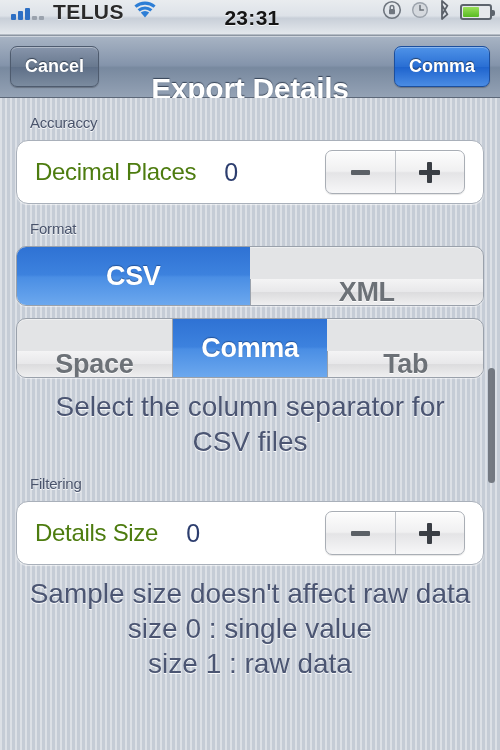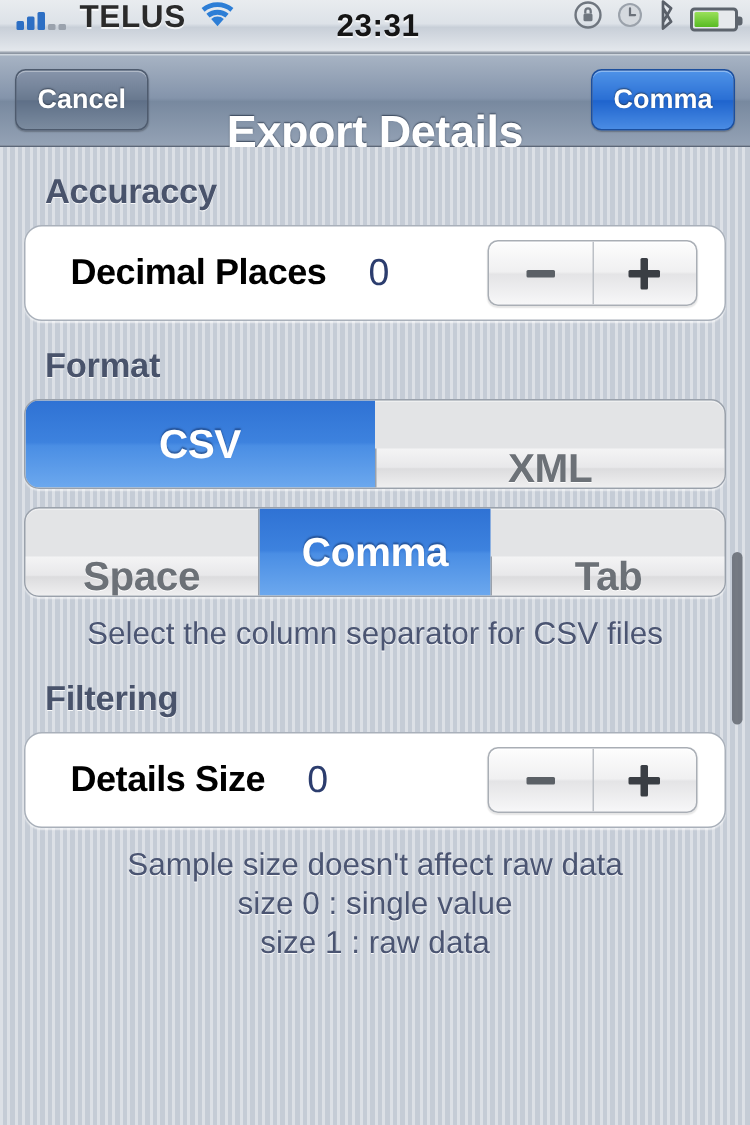--- a/index.html
+++ b/index.html
@@ -106,41 +106,40 @@
     background-color: #c5ccd6;
     background-image: repeating-linear-gradient(to right,
        rgba(255,255,255,0.40) 0px, rgba(255,255,255,0.40) 2px,
        rgba(0,0,0,0.0) 2px, rgba(0,0,0,0.0) 5px);
     box-sizing: border-box;
     padding: 0 16px;
     overflow: hidden;
   }
 
   .section-header {
-    font-size: 23px; font-weight: bold; color: #49536b;
+    font-size: 15px; font-weight: normal; color: #49536b;
     text-shadow: 0 1px 0 rgba(255,255,255,0.85);
     padding: 16px 0 9px 14px;
     letter-spacing: -0.2px;
   }
 
   .card {
     background: #ffffff;
     border-radius: 12px;
     border: 1px solid #a9b0ba;
     box-shadow: 0 1px 1px rgba(255,255,255,0.6);
     overflow: hidden;
   }
   .row {
     display: flex; align-items: center;
     height: 62px; padding: 0 18px;
   }
   .row-label {
-    font-size: 24px; font-weight: bold; color: #000000;
+    font-size: 24px; font-weight: normal; color: #4d7c0f;
     letter-spacing: -0.3px;
-    margin-left: 12px;
   }
   .row-value {
     font-size: 25px; color: #2c3d6e; margin-left: 28px;
   }
   .row-spacer { flex: 1; }
 
   
   .stepper {
     display: flex; align-items: stretch;
     width: 138px; height: 42px;
@@ -189,21 +188,21 @@
     margin-top: 32px;
   }
   .seg.on {
     color: #ffffff;
     background: linear-gradient(to bottom, #2f72d4 0%, #3d82de 48%, #4a8ee4 52%, #6ca8ee 100%);
     text-shadow: 0 -1px 1px rgba(20,50,100,0.55);
   }
 
   .footer-note {
     text-align: center;
-    font-size: 21px;
+    font-size: 28px;
     color: #4b5572;
     text-shadow: 0 1px 0 rgba(255,255,255,0.85);
     padding: 12px 10px 0 10px;
     line-height: 1.24;
   }
   .gap-10 { height: 12px; }
 
   
   .scrollbar {
     position: absolute;

